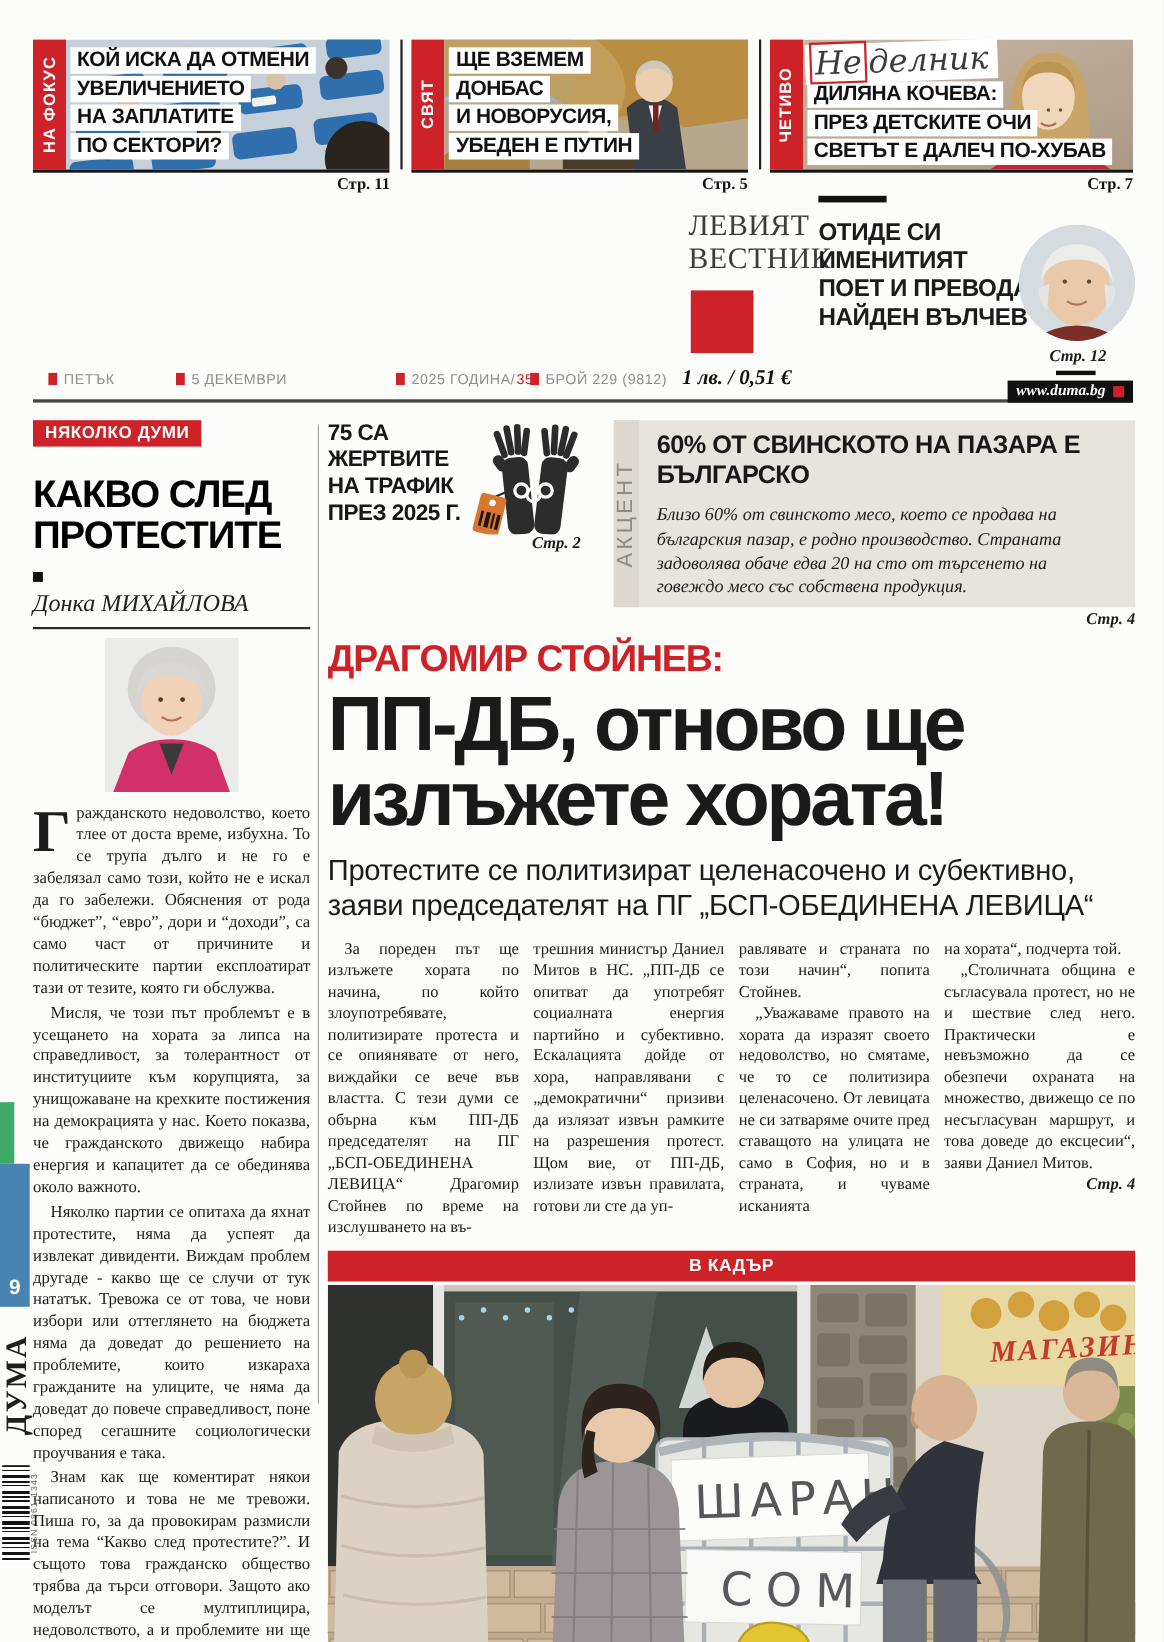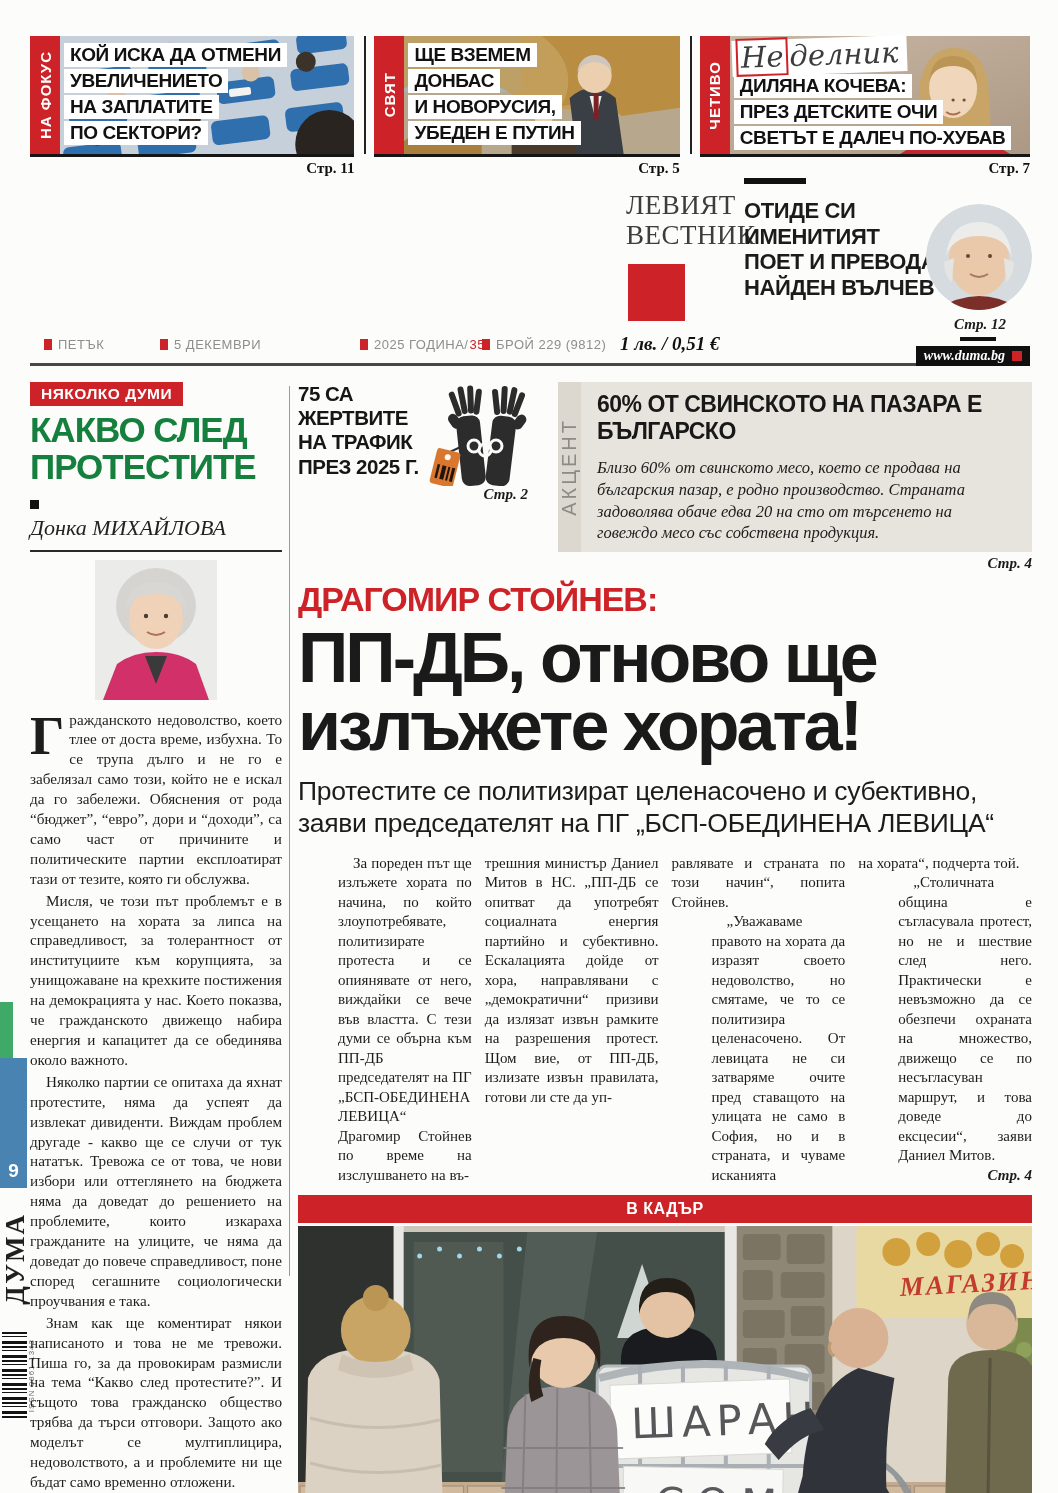--- a/index.html
+++ b/index.html
@@ -57,21 +57,21 @@
   .webtab{position:absolute;right:0;top:-17px;background:#101010;color:#fff;height:20px;
           display:flex;align-items:center;gap:7px;padding:0 8px;
           font-family:"Liberation Serif",serif;font-style:italic;font-weight:bold;font-size:14px;}
   .webtab .sq{width:10px;height:10px;background:var(--red);}
 
   
   .vdiv{position:absolute;left:289px;top:386px;width:1px;height:890px;background:#9b9b9b;}
   .opinion{position:absolute;left:30px;top:382px;width:252px;}
   .np-label{display:inline-block;background:var(--red);color:#fff;font-weight:bold;font-size:15.5px;
             padding:3px 11px;letter-spacing:0.5px;}
-  .op-title{margin-top:6px;font-weight:bold;font-size:35px;line-height:1.05;letter-spacing:-1px;color:#15803d;}
+  .op-title{margin-top:26px;font-weight:bold;font-size:35px;line-height:1.05;letter-spacing:-1px;color:#000000;}
   .op-bullet{width:9px;height:9px;background:#111;margin-top:14px;}
   .op-author{margin-top:6px;font-family:"Liberation Serif",serif;font-style:italic;font-size:22px;color:#222;}
   .op-hr{border:none;border-top:2px solid #2a2a2a;margin:9px 0 8px;}
   .author-photo{display:block;margin:2px auto 10px;width:122px;height:140px;}
   .op-text{font-family:"Liberation Serif",serif;font-size:15.2px;line-height:1.31;text-align:justify;color:#1d1d1d;}
   .op-text p{margin:0 0 2px;}
   .op-text p.ind{text-indent:16px;}
   .dropcap{float:left;font-family:"Liberation Serif",serif;font-weight:bold;font-size:54px;line-height:0.8;
            padding:5px 5px 0 0;}
 
@@ -94,21 +94,21 @@
   .akcent-text{margin-top:12px;font-family:"Liberation Serif",serif;font-style:italic;font-size:16.5px;
                line-height:1.32;color:#1c1c1c;}
   .akcent-page{text-align:right;font-family:"Liberation Serif",serif;font-style:italic;font-weight:bold;
                font-size:15px;margin-top:3px;}
   .kicker{margin-top:8px;color:var(--red);font-weight:bold;font-size:34px;letter-spacing:-1px;}
   .headline{margin-top:6px;font-weight:bold;font-size:70px;line-height:0.97;letter-spacing:-3px;color:#1a1a1a;}
   .subhead{margin-top:14px;font-size:26.5px;line-height:1.22;letter-spacing:-0.3px;color:#1c1c1c;}
   .cols{margin-top:14px;display:flex;gap:13px;}
   .col{flex:1;font-family:"Liberation Serif",serif;font-size:15px;line-height:1.3;text-align:justify;color:#1c1c1c;}
   .col p{margin:0;}
-  .col p.ind{text-indent:15px;margin-left:40px;}
+  .col p.ind{text-indent:15px;}
   .col-page{text-align:right;font-style:italic;font-weight:bold;}
   .redbar{margin-top:10px;background:var(--red);color:#fff;font-weight:bold;font-size:16px;
           text-align:center;letter-spacing:0.5px;padding:5px 0;}
   .photo{margin-top:3px;}
   .photo svg{display:block;width:734px;height:400px;}
 
   
   .sp-green{position:absolute;left:0;top:1002px;width:13px;height:56px;background:#3fa968;}
   .sp-blue{position:absolute;left:0;top:1058px;width:27px;height:130px;background:#4983b2;}
   .sp-blue span{position:absolute;bottom:6px;left:0;width:100%;text-align:center;color:#fff;

